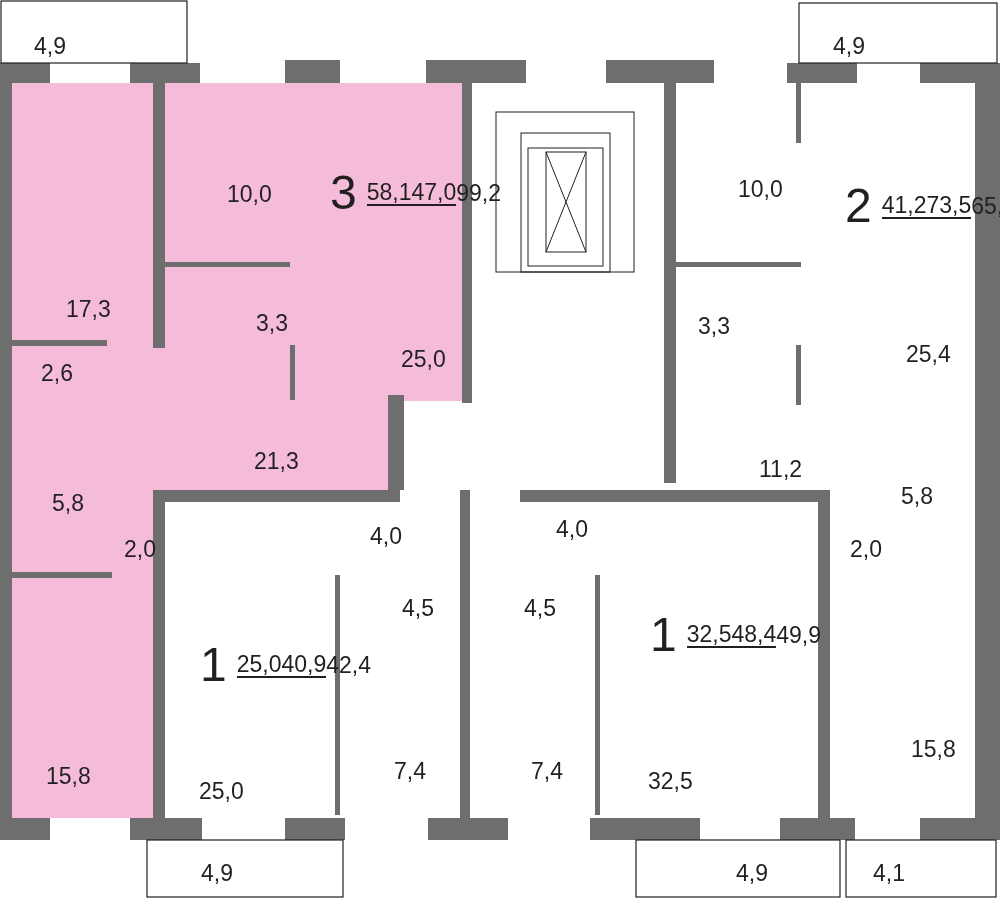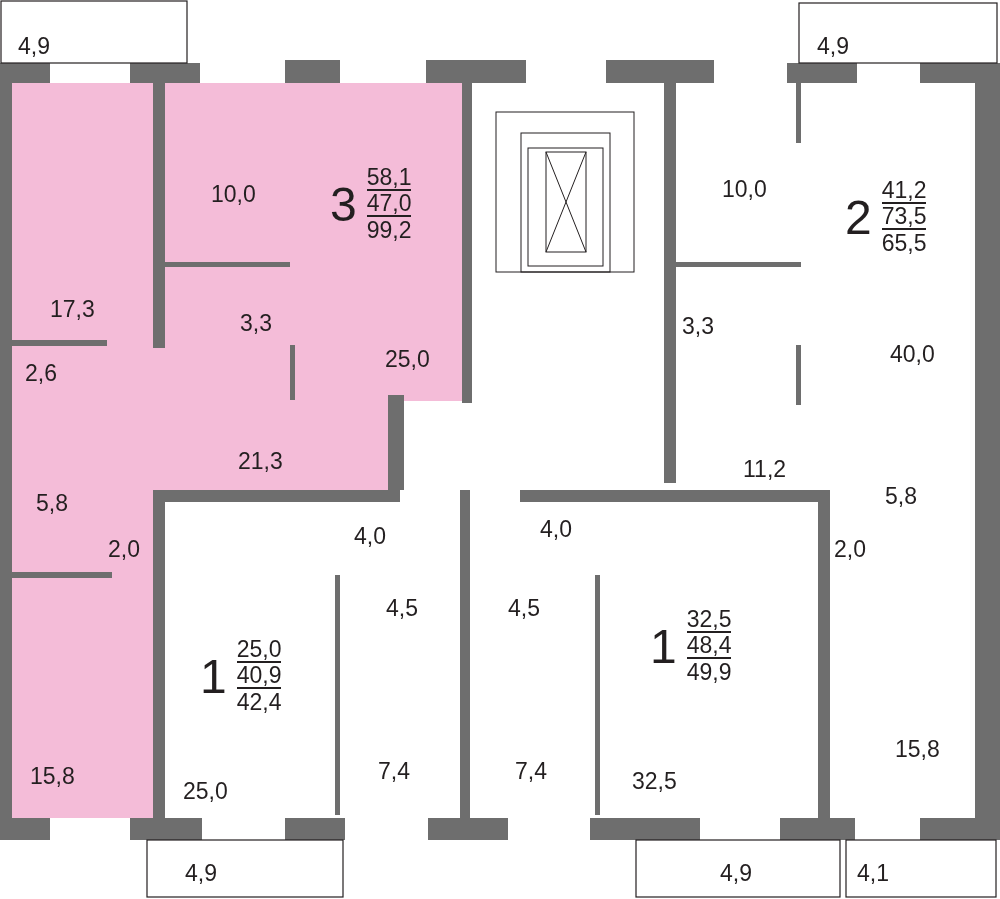--- a/index.html
+++ b/index.html
@@ -1,21 +1,21 @@
 <!DOCTYPE html>
 <html><head>
 <meta charset="utf-8">
 <style>
   html,body{margin:0;padding:0;background:#fff;}
   body{width:1000px;height:899px;position:relative;overflow:hidden;font-family:"Liberation Sans",sans-serif;}
   svg{position:absolute;left:0;top:0;}
-  .lbl{position:absolute;color:#231f20;font-size:23px;line-height:1;white-space:nowrap;}
+  .lbl{position:absolute;color:#231f20;font-size:23px;line-height:1;white-space:nowrap;margin-left:16px;}
   .apt{position:absolute;display:flex;align-items:center;color:#231f20;}
   .apt .num{font-size:48px;margin-right:10px;}
-  .apt .areas{display:flex;flex-direction:column;align-items:center;font-size:23px;line-height:26px;}
+  .apt .areas{display:flex;flex-direction:row;align-items:center;font-size:23px;line-height:26px;}
   .apt .areas span.u{border-bottom:2px solid #231f20;line-height:24px;}
 </style>
 </head>
 <body>
 
 <svg width="1000" height="899" viewBox="0 0 1000 899">
 
   <g fill="#f4bcd8">
     <rect x="12" y="83" width="142" height="735"></rect>
     <rect x="154" y="83" width="138" height="262"></rect>
@@ -97,21 +97,21 @@
   <span class="areas">
       <span class="u">58,1</span>
       <span class="u">47,0</span>
       <span>99,2</span>
     </span>
 </div>
 
 <div class="lbl" style="left:817px;top:35px">4,9</div>
 <div class="lbl" style="left:722px;top:178px">10,0</div>
 <div class="lbl" style="left:682px;top:315px">3,3</div>
-<div class="lbl" style="left:890px;top:343px">40,0</div>
+<div class="lbl" style="left:890px;top:343px">25,4</div>
 <div class="lbl" style="left:743px;top:458px">11,2</div>
 <div class="lbl" style="left:885px;top:485px">5,8</div>
 <div class="lbl" style="left:834px;top:538px">2,0</div>
 <div class="lbl" style="left:895px;top:738px">15,8</div>
 <div class="lbl" style="left:857px;top:862px">4,1</div>
 <div class="apt" style="left:845px;top:178px">
   <span class="num">2</span>
   <span class="areas">
       <span class="u">41,2</span>
       <span class="u">73,5</span>

